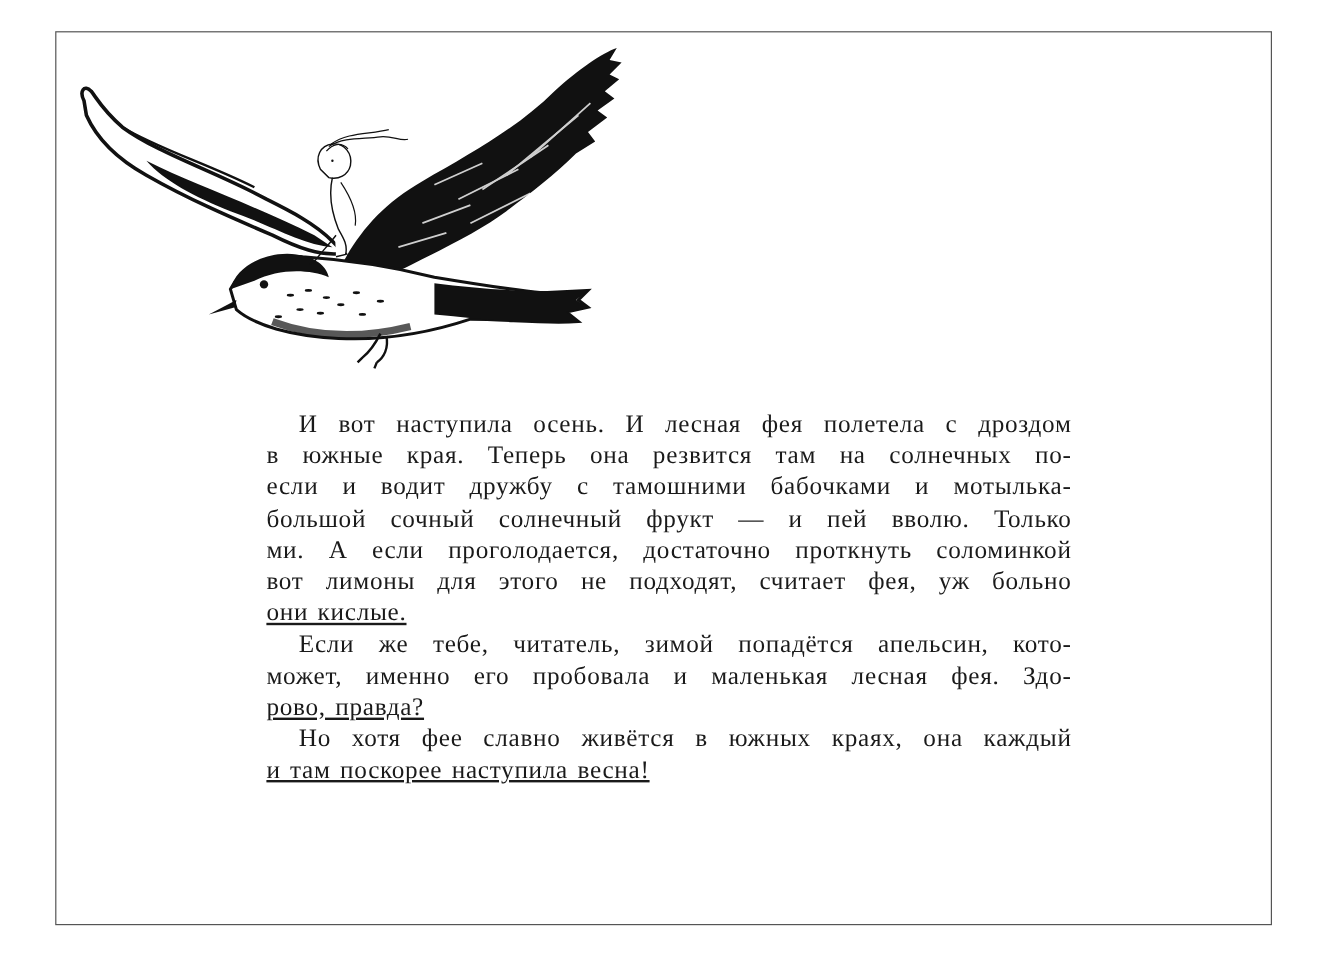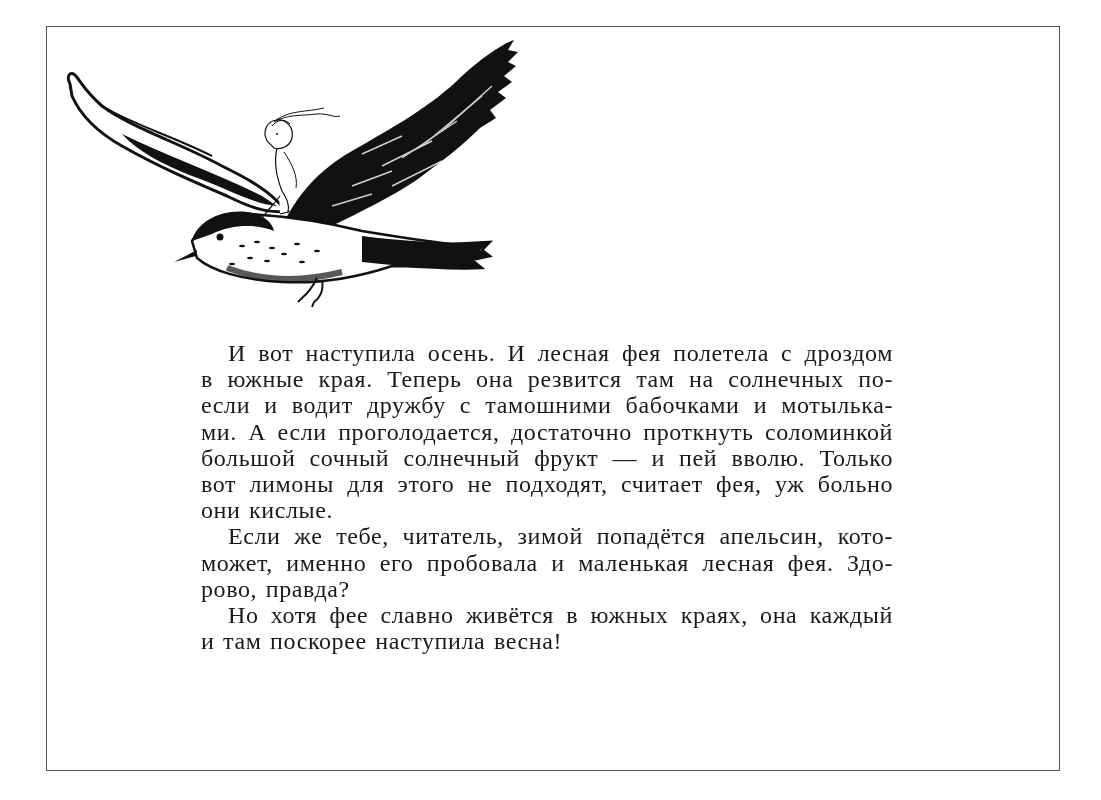--- a/index.html
+++ b/index.html
@@ -35,29 +35,31 @@
     .text-block {
       position: absolute;
       left: 201px;
       top: 340px;
       width: 692px;
     }
     .line {
       display: block;
       height: 26.2px;
       line-height: 26.2px;
-      font-size: 24px;
+      font-size: 21px;
       white-space: nowrap;
       text-align: justify;
       text-align-last: justify;
       letter-spacing: 0.6px;
       word-spacing: 2px;
+      margin-left: 21px;
     }
     .line.last {
       text-align-last: left;
+      text-decoration: underline;
     }
     .line.indent {
       padding-left: 27px;
     }
   </style>
 </head>
 <body>
 
 <div class="page-frame"></div>
 
@@ -113,22 +115,22 @@
   <path d="M222,116 C230,128 236,140 234,152" stroke="#111" stroke-width="1" fill="none"></path>
   <path d="M218,160 C212,168 205,175 200,182 L196,184" stroke="#111" stroke-width="1.2" fill="none"></path>
   <circle cx="215" cy="98" r="1" fill="#111"></circle>
 </svg>
 
 <div class="text-block">
 
   <span class="line indent">И вот наступила осень. И лесная фея полетела с дроздом</span>
   <span class="line">в южные края. Теперь она резвится там на солнечных по-</span>
   <span class="line">если и водит дружбу с тамошними бабочками и мотылька-</span>
+  <span class="line">большой сочный солнечный фрукт — и пей вволю. Только</span>
   <span class="line">ми. А если проголодается, достаточно проткнуть соломинкой</span>
-  <span class="line">большой сочный солнечный фрукт — и пей вволю. Только</span>
   <span class="line">вот лимоны для этого не подходят, считает фея, уж больно</span>
   <span class="line last">они кислые.</span>
 
   <span class="line indent">Если же тебе, читатель, зимой попадётся апельсин, кото-</span>
   <span class="line">может, именно его пробовала и маленькая лесная фея. Здо-</span>
   <span class="line last">рово, правда?</span>
 
   <span class="line indent">Но хотя фее славно живётся в южных краях, она каждый</span>
 
   <span class="line last">и там поскорее наступила весна!</span>

